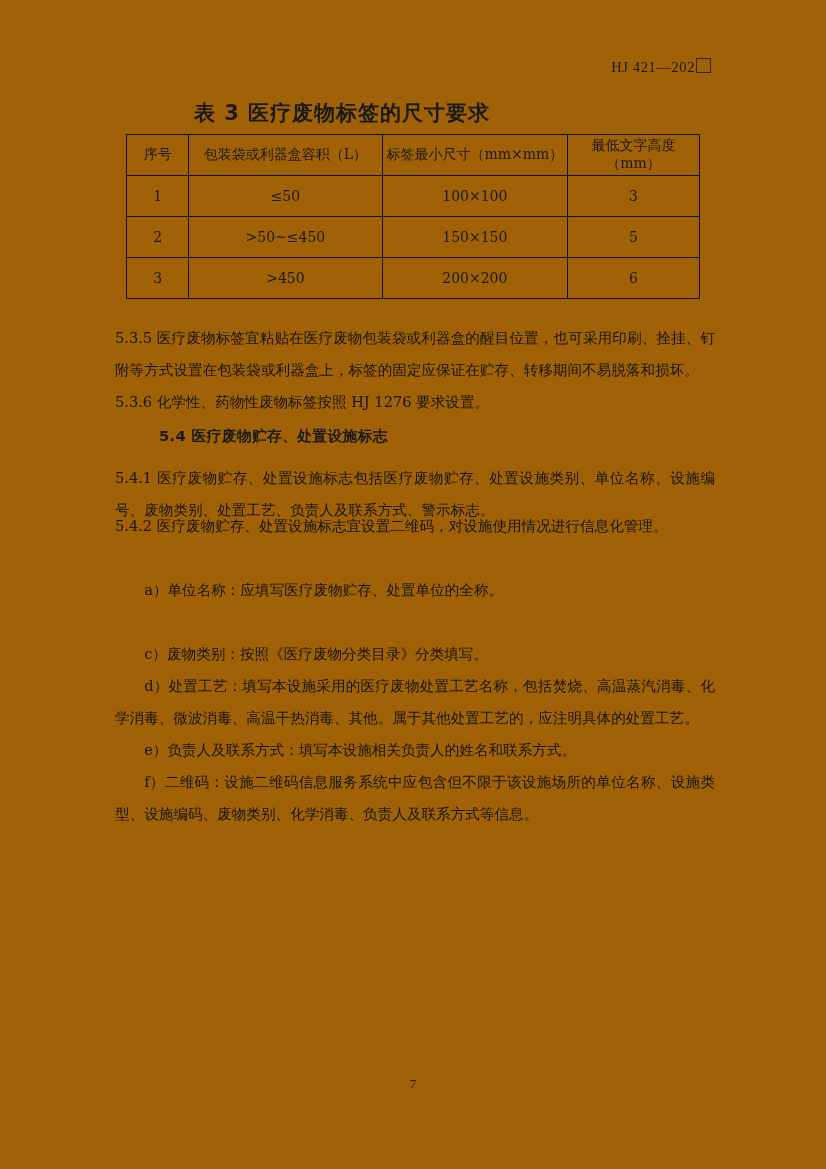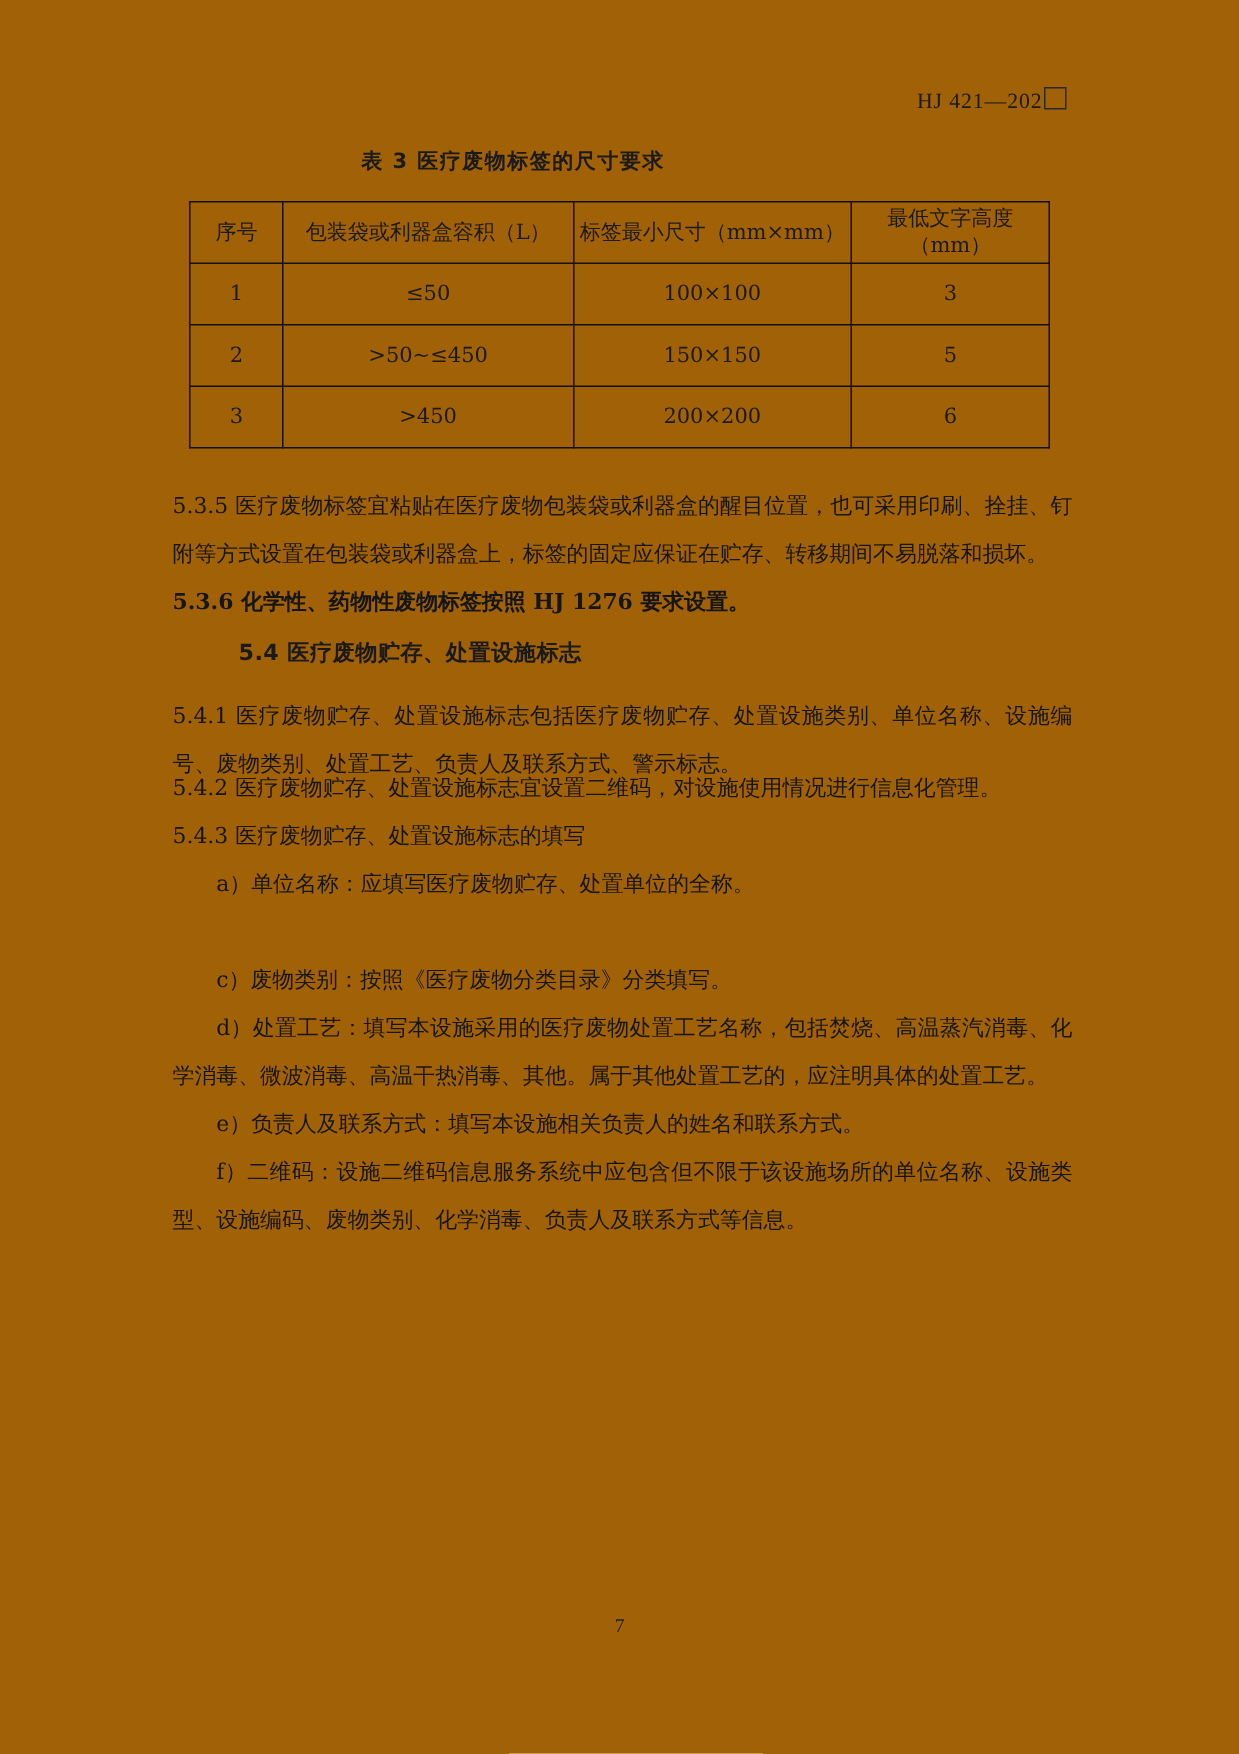--- a/index.html
+++ b/index.html
@@ -42,21 +42,21 @@
     margin-left: 1px;
   }
 
   
   .table-title {
     position: absolute;
     top: 99px;
     left: 0;
     width: 684px;
     text-align: center;
-    font-size: 14px;
+    font-size: 21px;
     font-weight: bold;
     letter-spacing: 1px;
     font-family: "DejaVu Sans", "Liberation Sans", sans-serif;
   }
   table.spec {
     position: absolute;
     top: 134px;
     left: 126px;
     width: 574px;
     border-collapse: collapse;
@@ -104,21 +104,21 @@
     width: 600px;
     font-size: 14.8px;
     line-height: 32px;
     font-weight: bold;
     font-family: "DejaVu Sans", "Liberation Sans", sans-serif;
     letter-spacing: 0.3px;
     margin-left: 44px;
   }
 
   #p535  { top: 322px; }
-  #p536  { top: 386px; font-weight: bold; }
+  #p536  { top: 386px; }
   #h54   { top: 420px; }
   #p541  { top: 462px; }
   #p542  { top: 510px; }
   #p543  { top: 542px; }
   #li-a  { top: 574px; }
   #li-b  { top: 606px; }
   #li-c  { top: 638px; }
   #li-d  { top: 670px; }
   #li-e  { top: 734px; }
   #li-f  { top: 766px; }
@@ -189,23 +189,20 @@
   <div class="heading" id="h54">5.4  医疗废物贮存、处置设施标志</div>
 
   <div class="body-block" id="p541">
     <p class="para">5.4.1  医疗废物贮存、处置设施标志包括医疗废物贮存、处置设施类别、单位名称、设施编号、废物类别、处置工艺、负责人及联系方式、警示标志。</p>
   </div>
 
   <div class="body-block" id="p542">
     <p class="para">5.4.2  医疗废物贮存、处置设施标志宜设置二维码，对设施使用情况进行信息化管理。</p>
   </div>
 
-  <div class="body-block" id="p543">
-    <p class="para">5.4.3  医疗废物贮存、处置设施标志的填写</p>
-  </div>
 
   <div class="body-block" id="li-a">
     <p class="para indent-list">a）单位名称：应填写医疗废物贮存、处置单位的全称。</p>
   </div>
 
 
   <div class="body-block" id="li-c">
     <p class="para indent-list">c）废物类别：按照《医疗废物分类目录》分类填写。</p>
   </div>
 

